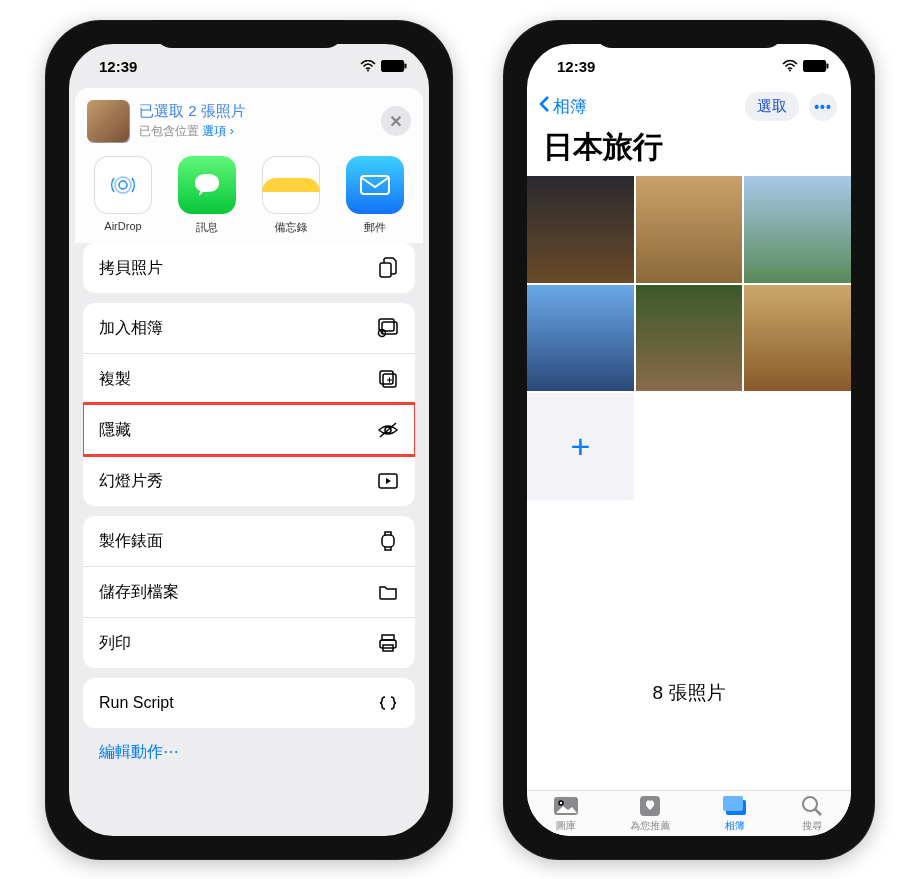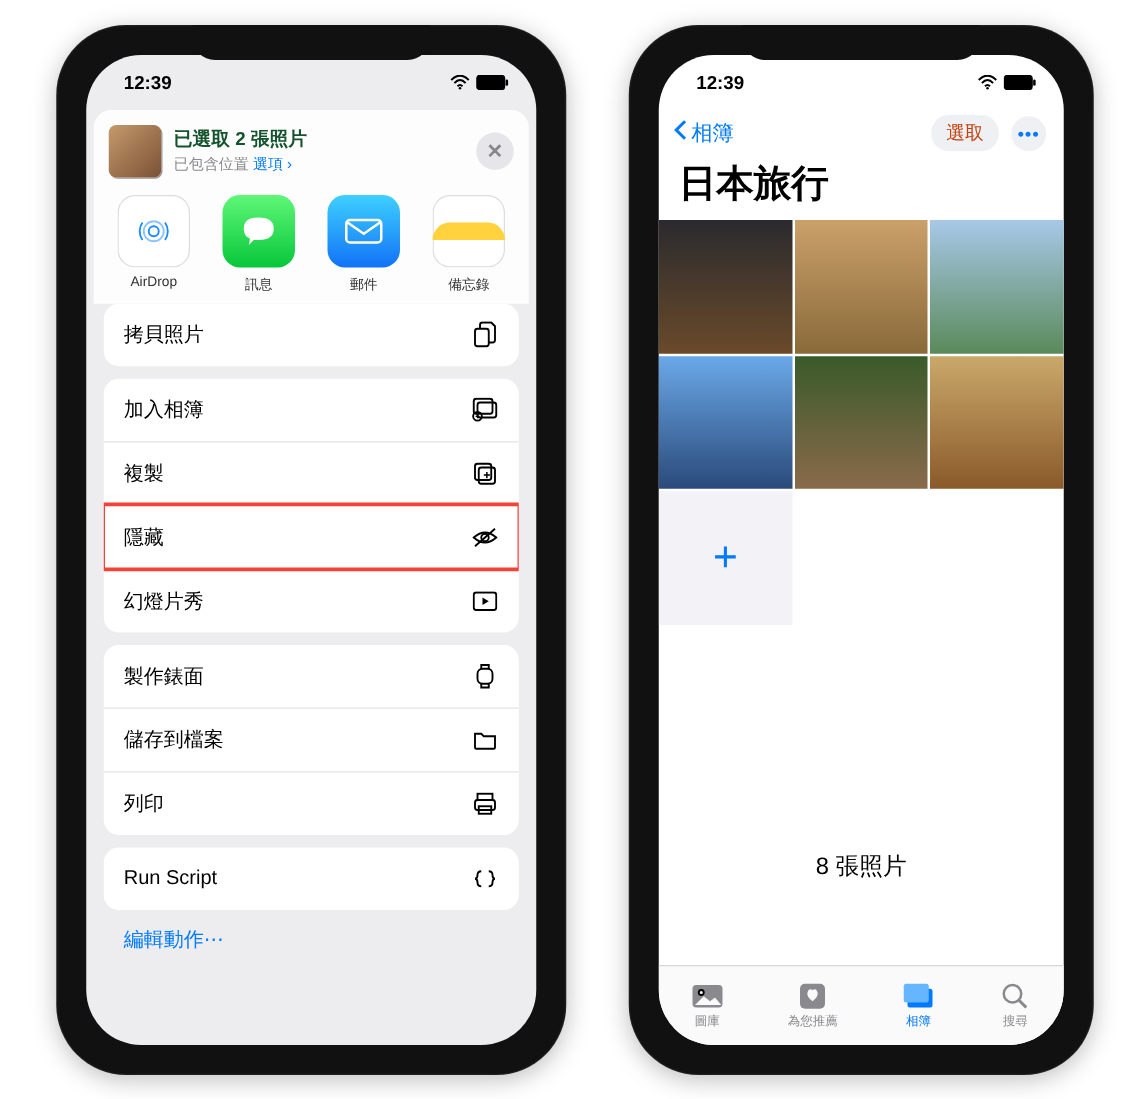--- a/index.html
+++ b/index.html
@@ -12,21 +12,21 @@
 .wifi-ic, .batt-ic { display: inline-block; }
 .wifi-ic svg, .batt-ic svg { display:block; }
 
   
 .left .screen { background: #ededef; }
 .share-head { background: #fdfdfd; border-top-left-radius: 14px; border-top-right-radius: 14px; margin: 0 6px; padding: 12px 12px 0 12px; display: flex; flex-direction: column; }
 .share-top { display: flex; align-items: center; gap: 10px;}
 .thumb { width: 42px; height: 42px; border-radius: 6px; background: linear-gradient(135deg,#c49a6c,#7b5136); box-shadow: 1px 1px 0 #999; flex-shrink:0; position:relative;}
 .thumb::after{content:"";position:absolute;left:4px;top:4px;right:-4px;bottom:-4px;border-radius:6px;background:linear-gradient(135deg,#d9b38c,#9c7450);z-index:-1;}
 .share-title { flex: 1; }
-.share-title .t1 { font-size: 15px; font-weight: 700; color:#14532d; }
+.share-title .t1 { font-size: 15px; font-weight: 400; color:#3b82f6; }
 .share-title .t2 { font-size: 12px; color: #8a8a8e; margin-top:2px;}
 .share-title .opt { color: #007aff; font-size:12px; }
 .close-btn { width: 30px; height: 30px; border-radius: 50%; background: #e6e6ea; display: flex; align-items: center; justify-content: center; color: #86868b; font-weight:700; }
 .share-apps { display: flex; gap: 12px; padding: 14px 0 8px 0; overflow:hidden;}
 .app { display: flex; flex-direction: column; align-items: center; gap:6px; width:72px; flex-shrink:0;}
 .app .ic { width: 58px; height: 58px; border-radius: 14px; display:flex;align-items:center;justify-content:center;}
 .app .lbl { font-size: 11px; color:#333;}
 .ic.airdrop{background:#fff;box-shadow:inset 0 0 0 1px #ddd;}
 .ic.msg{background:linear-gradient(#5ff777,#07c63a);}
 .ic.mail{background:linear-gradient(#3ed0ff,#1272f7);}
@@ -42,34 +42,34 @@
 .group .row + .row{border-top:1px solid #e4e4e8;}
 .row .icn{width:22px;height:22px;display:flex;align-items:center;justify-content:center;}
 .row.hl{outline:3px solid #f44336; outline-offset:-1px; position:relative; z-index:5;gap:32px;}
 .edit-link{padding:4px 16px 0 16px;color:#007aff;font-size:16px;}
 
   
 .right .screen{background:#fff;}
 .nav-row{display:flex;align-items:center;justify-content:space-between;padding:4px 14px 2px 10px;}
 .back{color:#007aff;font-size:17px;display:flex;align-items:center;gap:2px;}
 .nav-actions{display:flex;align-items:center;gap:10px;}
-.pill{background:#eef0f4;color:#c2410c;font-size:15px;padding:5px 12px;border-radius:14px;}
+.pill{background:#eef0f4;color:#1d4ed8;font-size:15px;padding:5px 12px;border-radius:14px;}
 .circ{width:28px;height:28px;border-radius:50%;background:#eef0f4;color:#007aff;display:flex;align-items:center;justify-content:center;font-weight:700;letter-spacing:1px;}
 .album-title{font-size:30px;font-weight:700;padding:4px 16px 8px 16px;}
 .grid{display:grid;grid-template-columns:repeat(3,1fr);gap:2px;}
 .cell{aspect-ratio:1/1;background:#ccc; position:relative;}
 .cell.ph1{background:linear-gradient(#2a2a2e,#6a4a2a);}
 .cell.ph2{background:linear-gradient(#caa06a,#8a6a3a);}
 .cell.ph3{background:linear-gradient(#a8c8e8,#5a8a5a);}
 .cell.ph4{background:linear-gradient(#6aa8e8,#2a4a7a);}
 .cell.ph5{background:linear-gradient(#3a5a2a,#8a6a4a);}
 .cell.ph6{background:linear-gradient(#caa86a,#8a5a2a);}
 .cell.add{background:#f2f2f7;display:flex;align-items:center;justify-content:center;color:#007aff;font-size:34px;font-weight:300;}
 .count-row{text-align:center;color:#000;font-size:19px;padding-top:180px;}
-.tabbar{margin-top:auto;height:64px;border-top:1px solid #d8d8dc;background:#fafafa;display:flex;justify-content:space-around;align-items:center;}
+.tabbar{margin-top:auto;height:46px;border-top:1px solid #d8d8dc;background:#fafafa;display:flex;justify-content:space-around;align-items:center;}
 .tab{display:flex;flex-direction:column;align-items:center;gap:2px;font-size:10px;color:#8a8a8e;}
 .tab.active{color:#007aff;}
 .tab .ti{width:26px;height:22px;display:flex;align-items:center;justify-content:center;}
 
 svg{stroke:#000;stroke-width:1.5;fill:none;}
 .row .icn svg{stroke:#000;}
 .status-bar svg{stroke:#000;fill:#000;}
 </style>
 </head>
 <body>
@@ -119,31 +119,31 @@
         </div>
         <div class="app">
           <div class="ic msg">
               <svg width="32" height="30" viewBox="0 0 32 30">
                 <path d="M4 13 Q4 4 16 4 Q28 4 28 13 Q28 22 16 22 L12 22 L8 26 L9 21 Q4 19 4 13 Z" fill="#fff" stroke="none"></path>
               </svg>
             </div>
           <div class="lbl">訊息</div>
         </div>
         <div class="app">
+          <div class="ic notes"></div>
+          <div class="lbl">備忘錄</div>
+        </div>
+        <div class="app">
           <div class="ic mail">
               <svg width="34" height="24" viewBox="0 0 34 24">
                 <rect x="3" y="3" width="28" height="18" rx="3" fill="none" stroke="#fff" stroke-width="2"></rect>
                 <path d="M4 5 L17 14 L30 5" stroke="#fff" stroke-width="2" fill="none"></path>
               </svg>
             </div>
           <div class="lbl">郵件</div>
-        </div>
-        <div class="app">
-          <div class="ic notes"></div>
-          <div class="lbl">備忘錄</div>
         </div>
         <div class="app cut">
           <div class="ic rem"></div>
           <div class="lbl">提</div>
         </div>
       </div>
     </div>
 
     <div class="action-groups">
       <div class="group">

